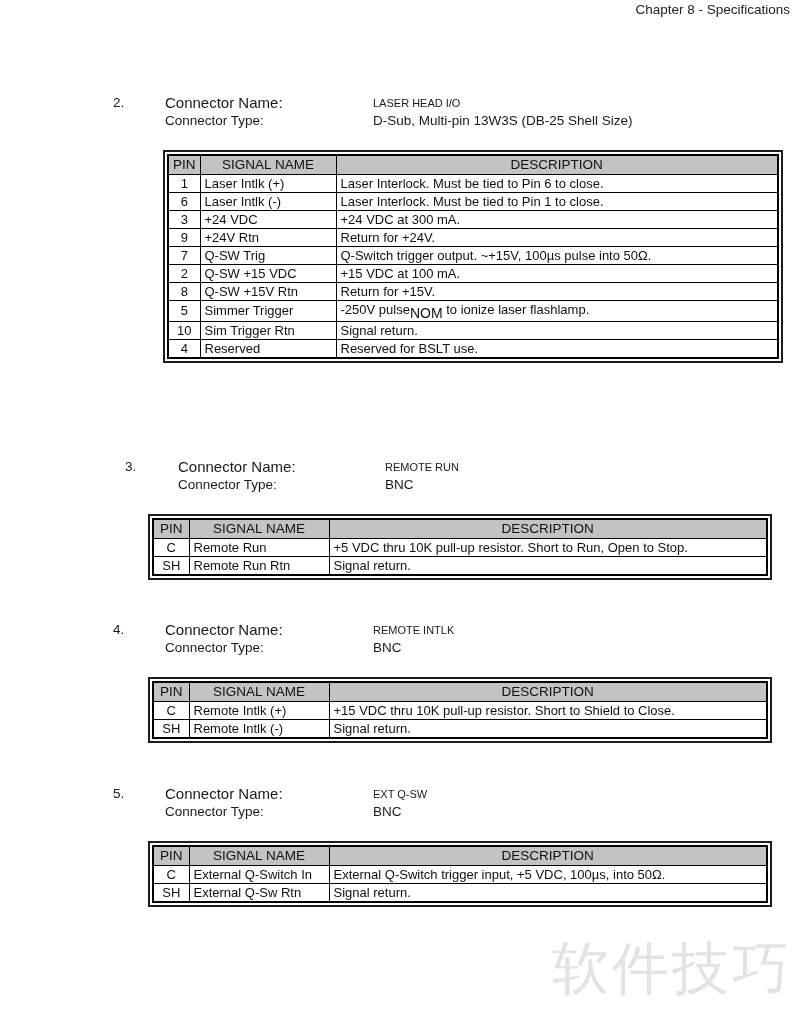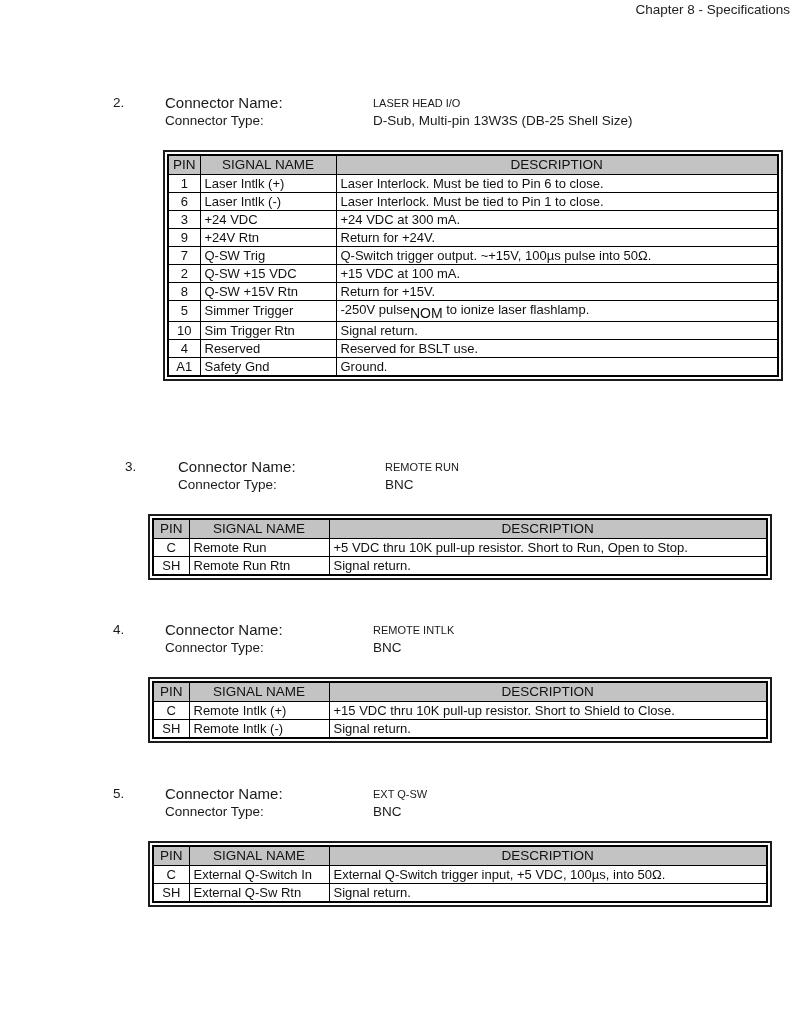--- a/index.html
+++ b/index.html
@@ -162,25 +162,20 @@
               <tr>
                 <td class="pin">10</td>
                 <td>Sim Trigger Rtn</td>
                 <td>Signal return.</td>
               </tr>
               <tr>
                 <td class="pin">4</td>
                 <td>Reserved</td>
                 <td>Reserved for BSLT use.</td>
               </tr>
-              <tr>
-                <td class="pin">A1</td>
-                <td>Safety Gnd</td>
-                <td>Ground.</td>
-              </tr>
             </tbody>
       </table>
     </div>
   </section>
 
   <section class="sec s1">
     <div class="num">3.</div>
     <div class="lbl-name">Connector Name:</div>
     <div class="val-name">REMOTE RUN</div>
     <div class="lbl-type">Connector Type:</div>
@@ -281,13 +276,14 @@
                 <td class="pin">SH</td>
                 <td>External Q-Sw Rtn</td>
                 <td>Signal return.</td>
               </tr>
             </tbody>
       </table>
     </div>
   </section>
 </div>
 
+  <div class="watermark">软件技巧</div>
 </div>
 
 </body></html>

